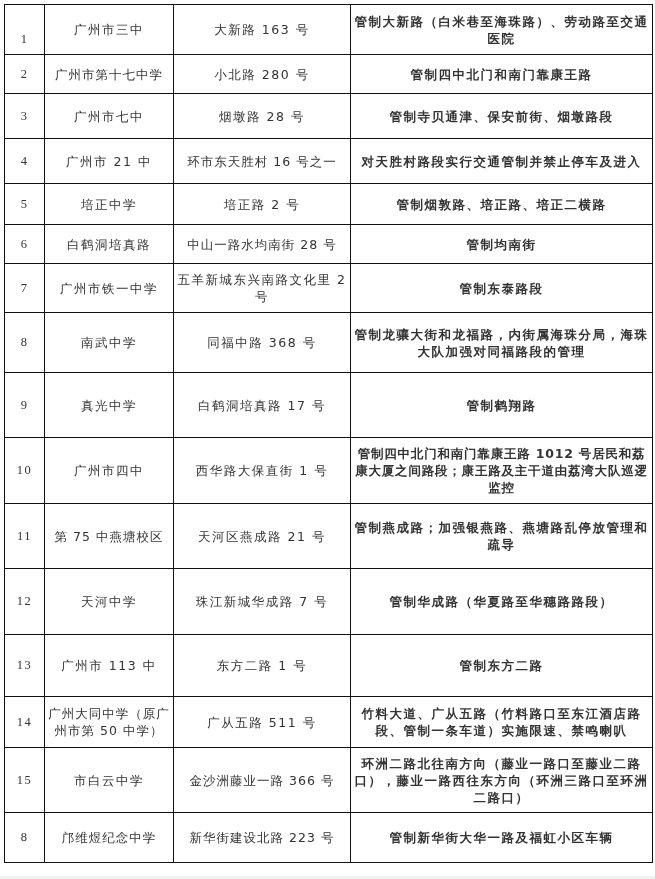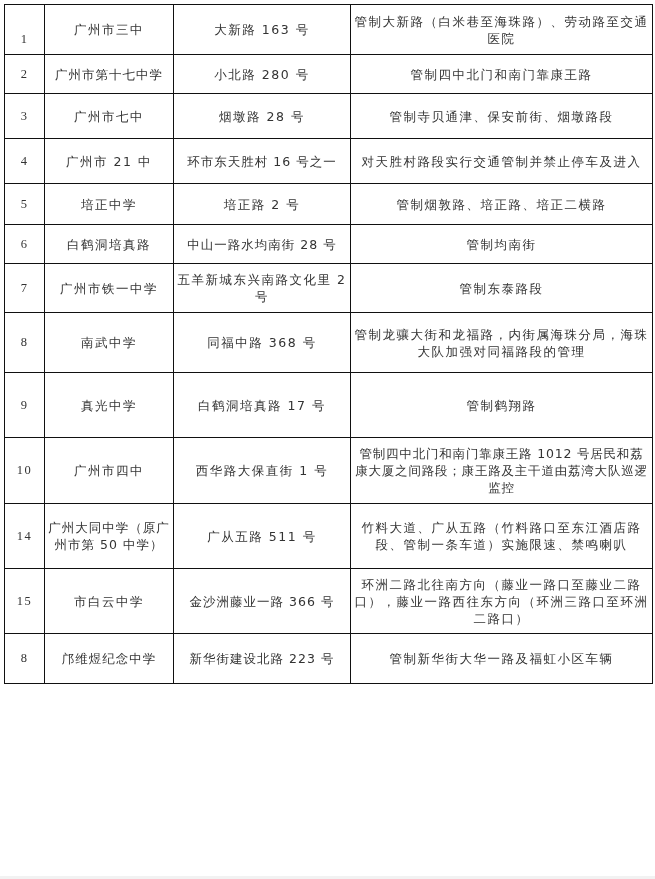--- a/index.html
+++ b/index.html
@@ -12,21 +12,21 @@
     }
     table.grid td {
       border: 1.5px solid #111;
       text-align: center; vertical-align: middle;
       font-size: 12.5px; line-height: 17px; letter-spacing: 1.5px;
       padding: 0 2px; overflow: hidden; color: #333;
     }
     td.num { font-family: "Liberation Serif", serif; font-size: 14px; letter-spacing: 0; color: #222; }
     td.num.bottom { vertical-align: bottom; padding-bottom: 6px; }
     td.name, td.addr { letter-spacing: 2px; }
-    td.measure { letter-spacing: 1.2px; }
+    td.measure { letter-spacing: 1.2px; font-weight: bold; }
     .bottom-strip { position: absolute; left: 0; top: 876px; width: 655px; height: 3px; background: #f2f2f2; }
   </style>
 </head>
 <body>
 
 <table class="grid">
   <colgroup>
     <col style="width:40px">
     <col style="width:129px">
     <col style="width:177px">
@@ -87,20 +87,38 @@
       <td class="addr">白鹤洞培真路 17 号</td>
       <td class="measure">管制鹤翔路</td>
     </tr>
     <tr style="height:66px">
       <td class="num">10</td>
       <td class="name">广州市四中</td>
       <td class="addr">西华路大保直街 1 号</td>
       <td class="measure" style="letter-spacing:0.8px">管制四中北门和南门靠康王路 1012 号居民和荔康大厦之间路段；康王路及主干道由荔湾大队巡逻监控</td>
     </tr>
     <tr style="height:65px">
+      <td class="num">11</td>
+      <td class="name" style="letter-spacing:1px">第 75 中燕塘校区</td>
+      <td class="addr">天河区燕成路 21 号</td>
+      <td class="measure">管制燕成路；加强银燕路、燕塘路乱停放管理和疏导</td>
+    </tr>
+    <tr style="height:66px">
+      <td class="num">12</td>
+      <td class="name">天河中学</td>
+      <td class="addr">珠江新城华成路 7 号</td>
+      <td class="measure">管制华成路（华夏路至华穗路路段）</td>
+    </tr>
+    <tr style="height:62px">
+      <td class="num">13</td>
+      <td class="name">广州市 113 中</td>
+      <td class="addr">东方二路 1 号</td>
+      <td class="measure">管制东方二路</td>
+    </tr>
+    <tr style="height:51px">
       <td class="num">14</td>
       <td class="name" style="letter-spacing:1px">广州大同中学（原广州市第 50 中学）</td>
       <td class="addr">广从五路 511 号</td>
       <td class="measure">竹料大道、广从五路（竹料路口至东江酒店路段、管制一条车道）实施限速、禁鸣喇叭</td>
     </tr>
     <tr style="height:65px">
       <td class="num">15</td>
       <td class="name">市白云中学</td>
       <td class="addr" style="letter-spacing:1px">金沙洲藤业一路 366 号</td>
       <td class="measure">环洲二路北往南方向（藤业一路口至藤业二路口），藤业一路西往东方向（环洲三路口至环洲二路口）</td>

